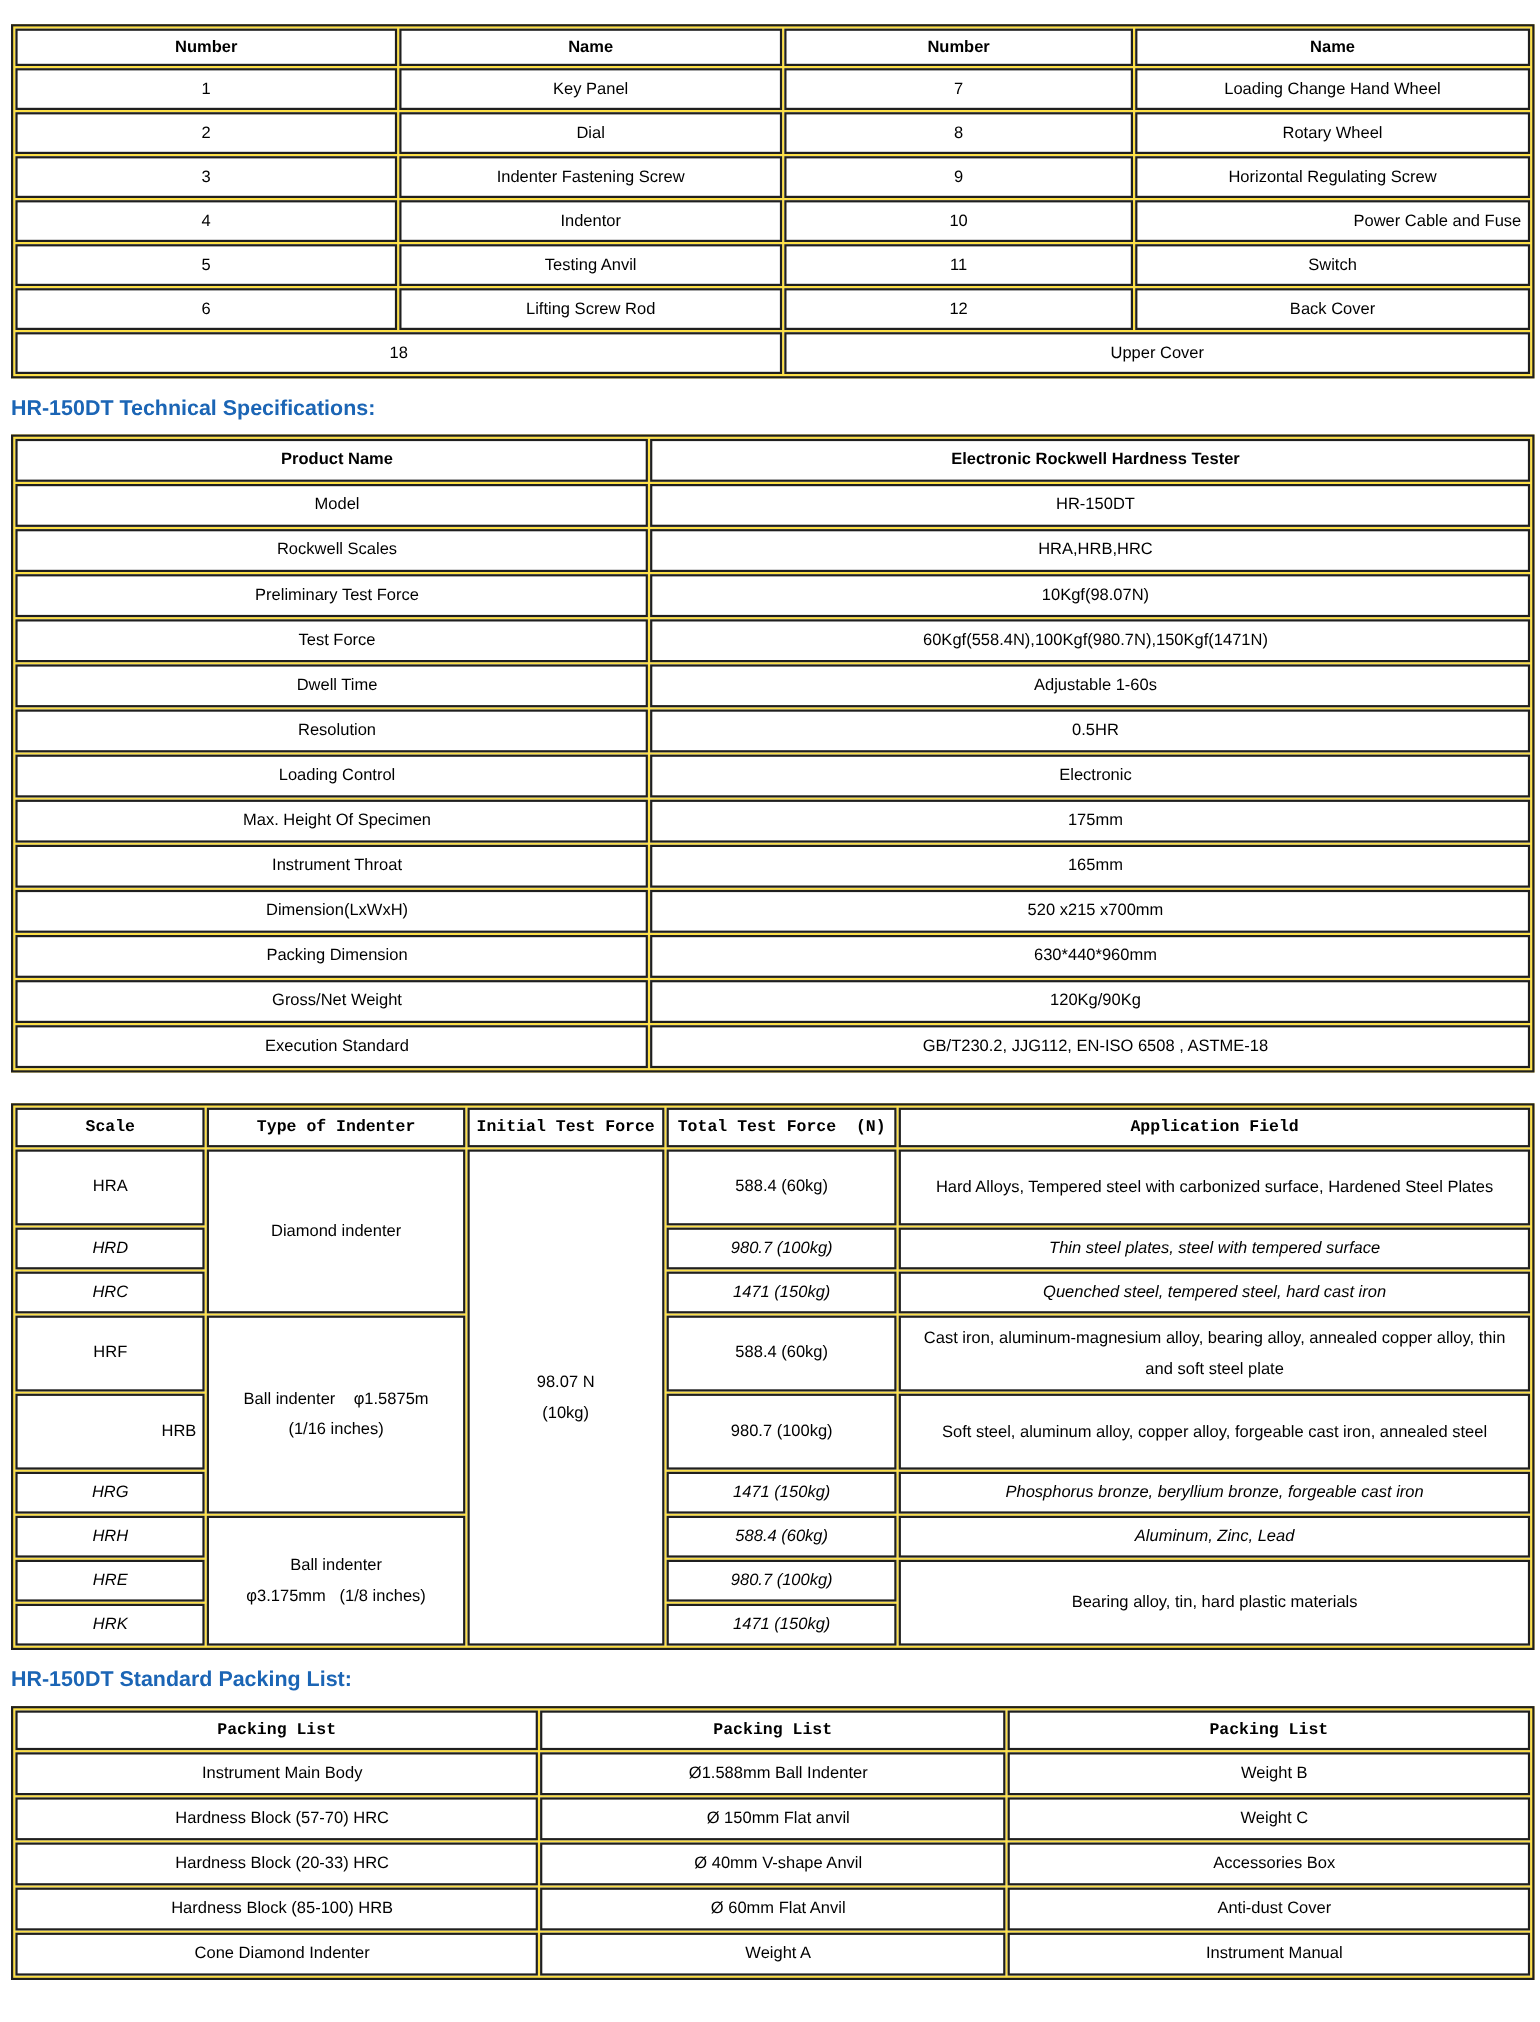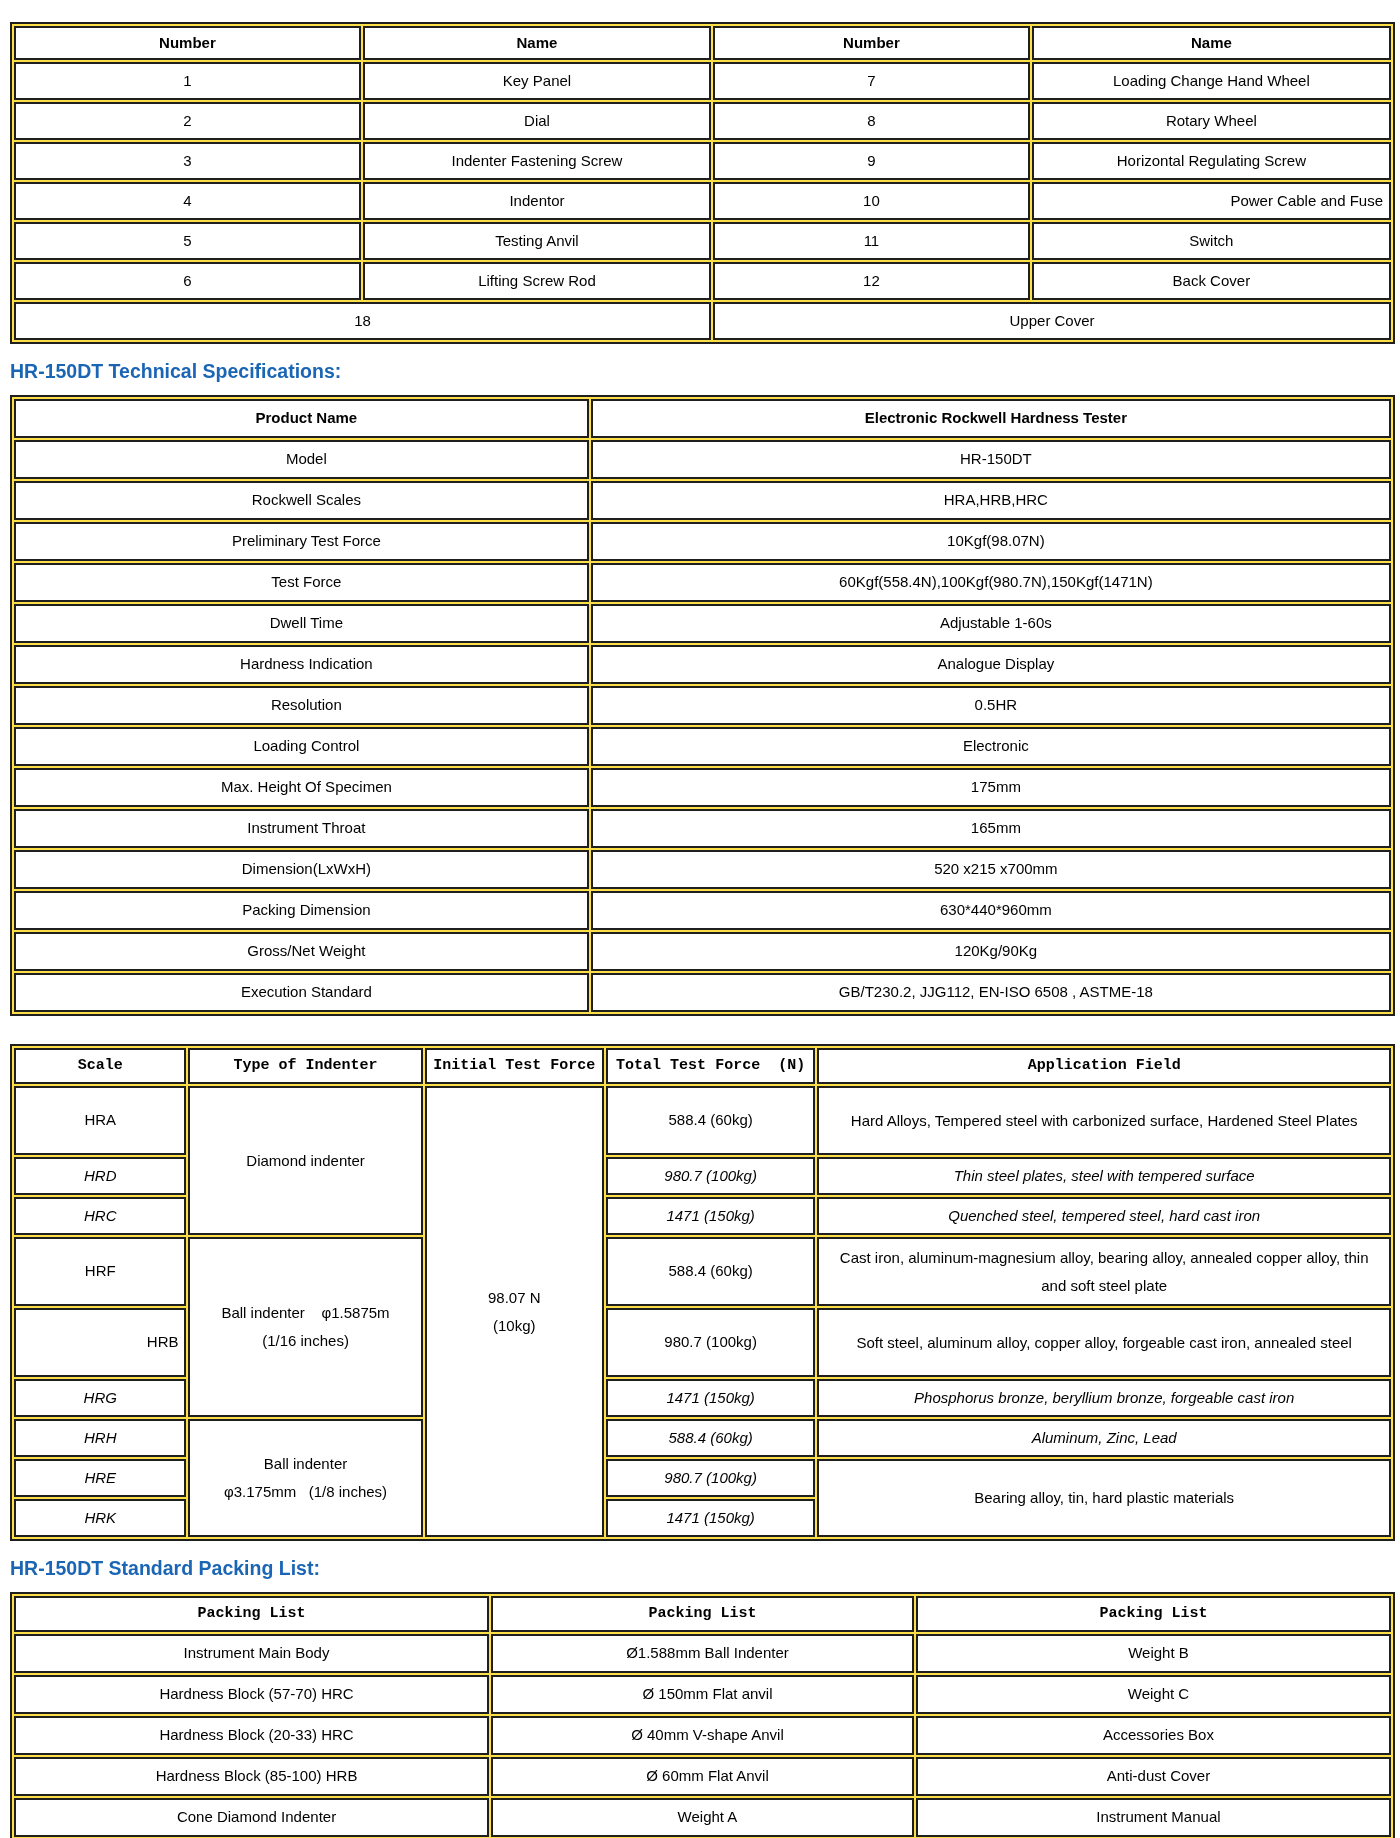--- a/index.html
+++ b/index.html
@@ -109,24 +109,20 @@
     </tr>
     <tr>
       <td class="h31">Test Force</td>
       <td class="h31">60Kgf(558.4N),100Kgf(980.7N),150Kgf(1471N)</td>
     </tr>
     <tr>
       <td class="h31">Dwell Time</td>
       <td class="h31">Adjustable 1-60s</td>
     </tr>
     <tr>
-      <td class="h31">Hardness Indication</td>
-      <td class="h31">Analogue Display</td>
-    </tr>
-    <tr>
       <td class="h31">Resolution</td>
       <td class="h31">0.5HR</td>
     </tr>
     <tr>
       <td class="h31">Loading Control</td>
       <td class="h31">Electronic</td>
     </tr>
     <tr>
       <td class="h31">Max. Height Of Specimen</td>
       <td class="h31">175mm</td>

